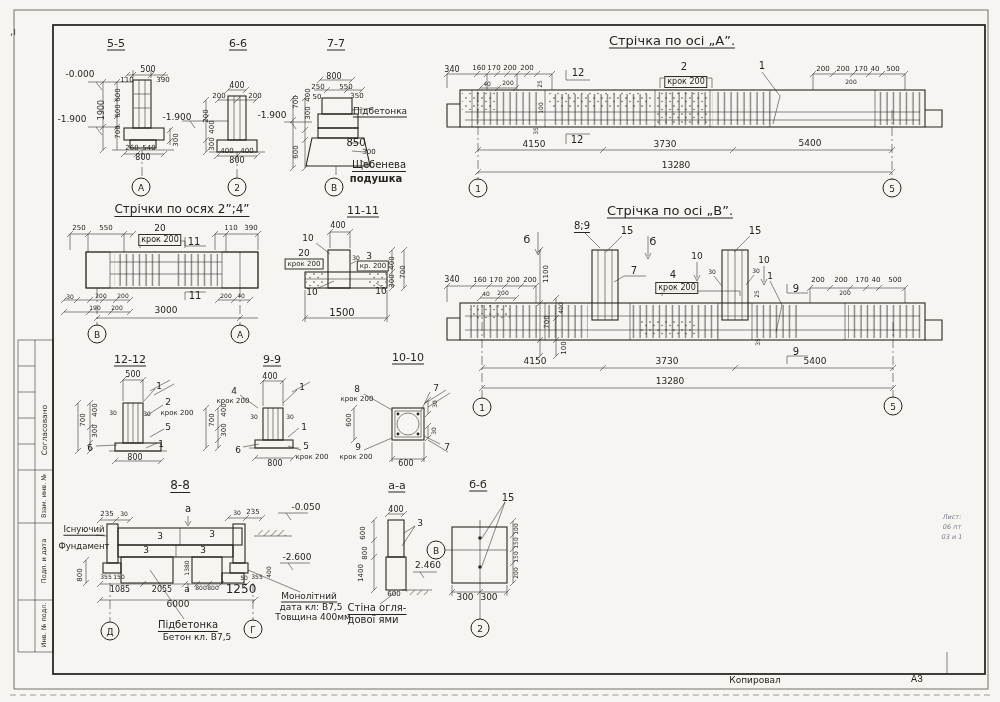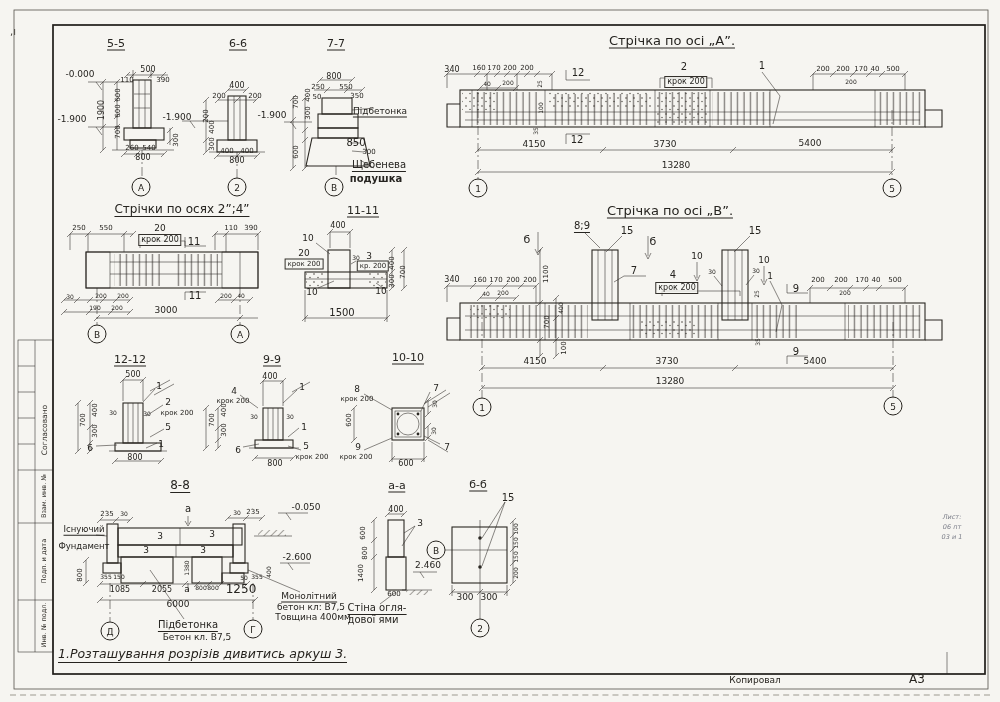--- a/index.html
+++ b/index.html
@@ -19,21 +19,21 @@
        border-radius:50%;display:flex;align-items:center;justify-content:center;font-size:9px;
        background:rgba(246,245,241,.8);}
   .stamp-label{position:absolute;transform:translate(-50%,-50%) rotate(-90deg);font-size:6.5px;white-space:nowrap;color:#33302b;}
   #stamp-item-0{left:44px;top:430px;font-size:7.5px;}
   #stamp-item-1{left:44px;top:496px;}
   #stamp-item-2{left:44px;top:561px;}
   #stamp-item-3{left:44px;top:625px;}
   .note{position:absolute;left:58px;top:646px;font-size:12.5px;border-bottom:1px solid #26231e;
         padding-bottom:1px;font-style:italic;}
   .footer-copied{position:absolute;left:755px;top:680px;transform:translate(-50%,-50%);font-size:9px;}
-  .footer-format{position:absolute;left:917px;top:679px;transform:translate(-50%,-50%);font-size:12px;}
+  .footer-format{position:absolute;left:917px;top:679px;transform:translate(-50%,-50%);font-size:10px;font-family:Liberation Mono, monospace;}
   .margin-hand{position:absolute;left:952px;font-size:6.5px;color:#7a7d88;font-style:italic;transform:translate(-50%,-50%);}
   .corner-mark{position:absolute;left:10px;top:26px;font-size:10px;color:#45423c;}
   .scan-bottom{position:absolute;left:10px;top:694px;width:980px;border-top:2px dashed #c9c7c0;}
 </style>
 </head>
 <body>
 
 <div id="sheet">
 
   <svg class="linework" width="1000" height="702" viewBox="0 0 1000 702">
@@ -503,21 +503,21 @@
       <span class="lab" style="left: 120px; top: 590px; font-size: 8px;">1085</span>
       <span class="lab" style="left: 162px; top: 590px; font-size: 8px;">2055</span>
       <span class="lab" style="left: 187px; top: 589px; font-size: 9px;">а</span>
       <span class="lab" style="left: 201px; top: 588px; font-size: 6px;">800</span>
       <span class="lab" style="left: 213px; top: 588px; font-size: 6px;">800</span>
       <span class="lab" style="left: 241px; top: 589px; font-size: 12px;">1250</span>
       <span class="lab" style="left: 178px; top: 604px; font-size: 9px;">6000</span>
       <span class="lab u" style="left: 188px; top: 626px; font-size: 10px;">Підбетонка</span>
       <span class="lab" style="left: 197px; top: 637px; font-size: 9px;">Бетон кл. В7,5</span>
       <span class="lab u" style="left: 309px; top: 597px; font-size: 9px;">Монолітний</span>
-      <span class="lab" style="left: 311px; top: 607px; font-size: 9px;">бетон кл: В7,5</span>
+      <span class="lab" style="left: 311px; top: 607px; font-size: 9px;">дата кл: В7,5</span>
       <span class="lab" style="left: 313px; top: 617px; font-size: 9px;">Товщина 400мм</span>
       <span class="bub" style="left: 110px; top: 631px;">Д</span>
       <span class="bub" style="left: 253px; top: 629px;">Г</span>
       <span class="lab u" style="left: 397px; top: 486px; font-size: 11px;">а-а</span>
       <span class="lab" style="left: 396px; top: 510px; font-size: 8px;">400</span>
       <span class="lab" style="left: 420px; top: 523px; font-size: 9px;">3</span>
       <span class="lab" style="left: 363px; top: 533px; font-size: 7px; transform: translate(-50%, -50%) rotate(-90deg);">600</span>
       <span class="lab" style="left: 365px; top: 553px; font-size: 7px; transform: translate(-50%, -50%) rotate(-90deg);">800</span>
       <span class="lab" style="left: 361px; top: 573px; font-size: 7px; transform: translate(-50%, -50%) rotate(-90deg);">1400</span>
       <span class="lab" style="left: 428px; top: 565px; font-size: 9px;">2.460</span>
@@ -534,21 +534,20 @@
       <span class="lab" style="left: 489px; top: 597px; font-size: 9px;">300</span>
       <span class="bub" style="left: 436px; top: 550px;">В</span>
       <span class="bub" style="left: 480px; top: 628px;">2</span>
     </div>
 
   <span class="stamp-label" id="stamp-item-0">Согласовано</span>
   <span class="stamp-label" id="stamp-item-1">Взам. инв. №</span>
   <span class="stamp-label" id="stamp-item-2">Подп. и дата</span>
   <span class="stamp-label" id="stamp-item-3">Инв. № подл.</span>
 
-  <div class="note">1.Розташування розрізів дивитись аркуш 3.</div>
   <span class="footer-copied">Копировал</span>
   <span class="footer-format">А3</span>
   <span class="corner-mark">,ı</span>
   <span class="margin-hand" style="top:517px;">Лист:</span>
   <span class="margin-hand" style="top:527px;">06 пт</span>
   <span class="margin-hand" style="top:537px;">03 и 1</span>
   <div class="scan-bottom"></div>
 </div>
 
 </body></html>

